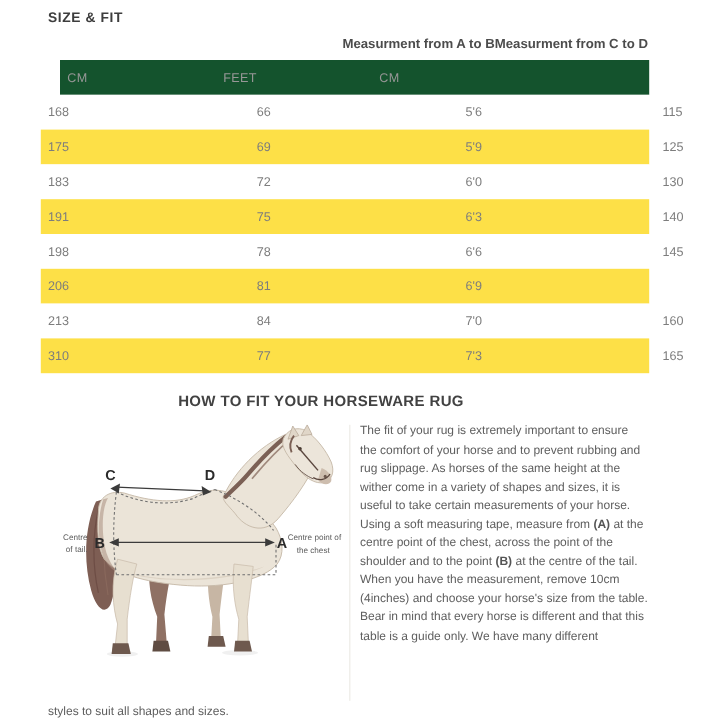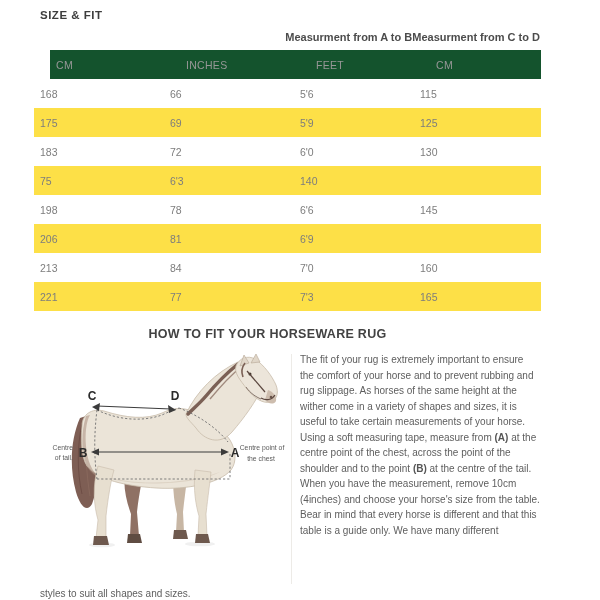--- a/index.html
+++ b/index.html
@@ -16,21 +16,21 @@
     display:flex;justify-content:flex-end;
     margin:10px 60px 0 40px;font-size:11px;font-weight:bold;color:#4c4c4c;
   }
   .size-table{margin:7px 0 0 34px;width:507px;font-size:10.5px;}
   .trow{
     display:grid;grid-template-columns:130px 130px 120px 127px;
     height:29px;align-items:center;
   }
   .trow > div{padding-left:6px;}
   .thead{background:#14532d;color:#979797;letter-spacing:.3px;margin-left:16px;}
-  .body-row{color:#7d7d7d;background:#ffffff;}
+  .body-row{color:#7d7d7d;background:#ffffff;gap:44px;}
   .body-row.alt{background:#fde047;}
   .fit-heading{
     width:535px;text-align:center;margin:16px 0 0 0;
     font-size:12.5px;font-weight:bold;color:#424242;letter-spacing:.3px;
   }
   .fit-section{
     margin:11px 60px 0 40px;font-size:10px;line-height:15.5px;color:#5e5e5e;
   }
   .horse-figure{
     float:left;width:252px;height:230px;margin:2px 8px 0 0;
@@ -49,21 +49,20 @@
 <div class="title">SIZE &amp; FIT</div>
 
 <div class="group-headers">
   <div>Measurment from A to B</div>
   <div>Measurment from C to D</div>
 </div>
 
 <div class="size-table">
   <div class="trow thead">
     <div>CM</div>
-    <div>INCHES</div>
     <div>FEET</div>
     <div>CM</div>
   </div>
   <div>
 
   <div class="trow body-row">
       <div class="cell">168</div>
       <div class="cell">66</div>
       <div class="cell">5'6</div>
       <div class="cell">115</div>
@@ -74,20 +73,21 @@
       <div class="cell">5'9</div>
       <div class="cell">125</div>
     </div>
       <div class="trow body-row">
       <div class="cell">183</div>
       <div class="cell">72</div>
       <div class="cell">6'0</div>
       <div class="cell">130</div>
     </div>
       <div class="trow body-row alt">
+      <div class="cell">191</div>
       <div class="cell">75</div>
       <div class="cell">6'3</div>
       <div class="cell">140</div>
     </div>
       <div class="trow body-row">
       <div class="cell">198</div>
       <div class="cell">78</div>
       <div class="cell">6'6</div>
       <div class="cell">145</div>
     </div>
@@ -96,21 +96,21 @@
       <div class="cell">81</div>
       <div class="cell">6'9</div>
     </div>
       <div class="trow body-row">
       <div class="cell">213</div>
       <div class="cell">84</div>
       <div class="cell">7'0</div>
       <div class="cell">160</div>
     </div>
       <div class="trow body-row alt">
-      <div class="cell">221</div>
+      <div class="cell">310</div>
       <div class="cell">77</div>
       <div class="cell">7'3</div>
       <div class="cell">165</div>
     </div>
     </div>
 </div>
 
 <div class="fit-heading">HOW TO FIT YOUR HORSEWARE RUG</div>
 
 <div class="fit-section">

